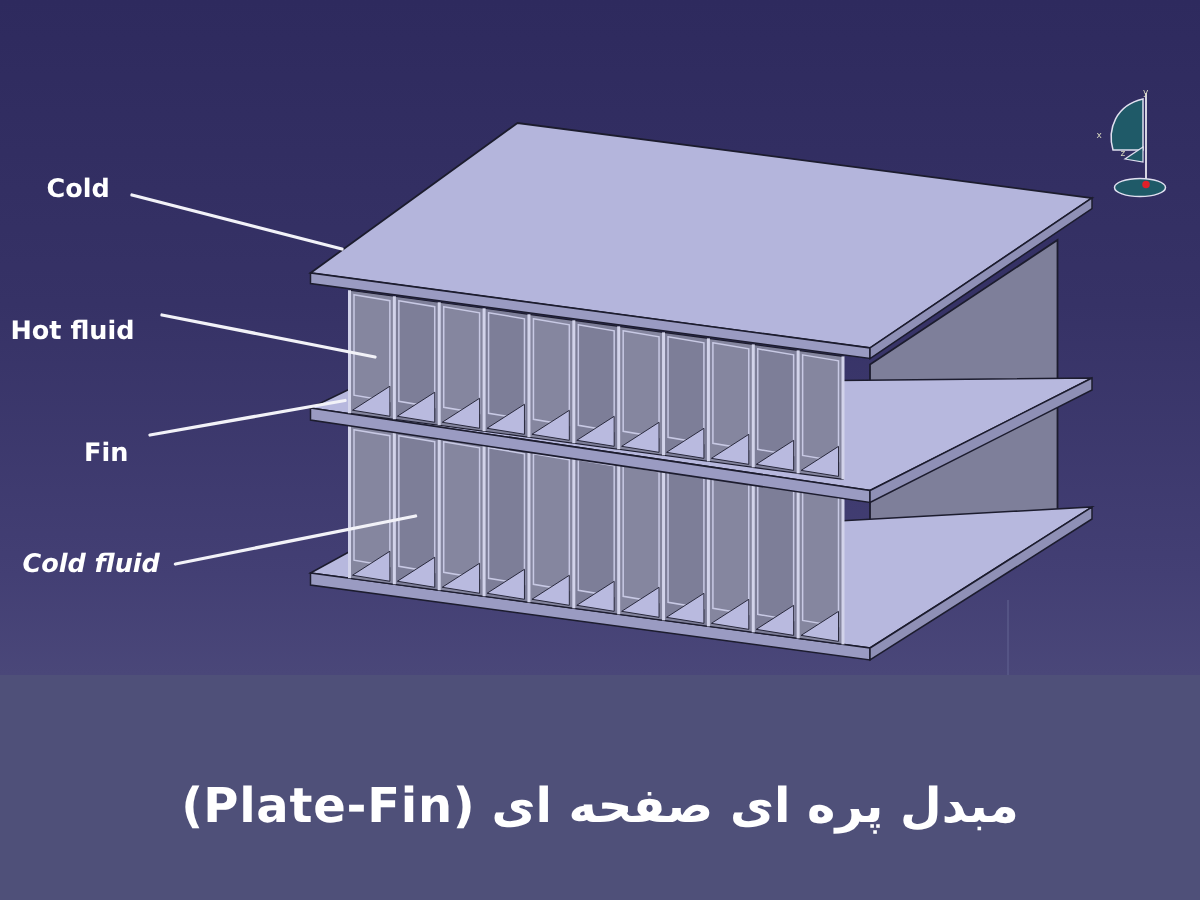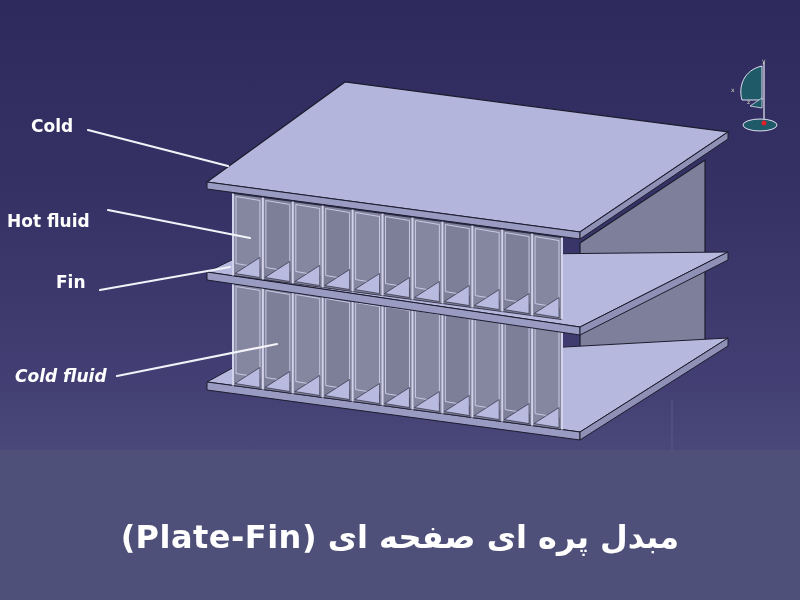--- a/index.html
+++ b/index.html
@@ -175,19 +175,19 @@
       <text x="1" y="34" font-size="6" fill="#d8d8c0" font-family="DejaVu Sans, sans-serif">x</text>
       <text x="17" y="46" font-size="6" fill="#d8d8c0" font-family="DejaVu Sans, sans-serif">z</text>
       <text x="32" y="5" font-size="6" fill="#d8d8c0" font-family="DejaVu Sans, sans-serif">y</text>
     </g>
 
     <line x1="672" y1="400" x2="672" y2="450" stroke="#5a5a8a" stroke-width="1"></line>
   </svg>
 
   <div class="label" style="left:31px; top:116px;">Cold</div>
   <div class="label" style="left:7px; top:200px;margin-top:11px;">Hot fluid</div>
-  <div class="label" style="left:56px; top:272px;">Fin</div>
+  <div class="label" style="left:56px; top:292px;">Fin</div>
   <div class="label" style="left:15px; top:366px;font-style:italic;">Cold fluid</div>
 </div>
 
 <div class="caption-band">
   <div class="caption-text" dir="rtl">مبدل پره ای صفحه ای (Plate-Fin)</div>
 </div>
 
 </body></html>

